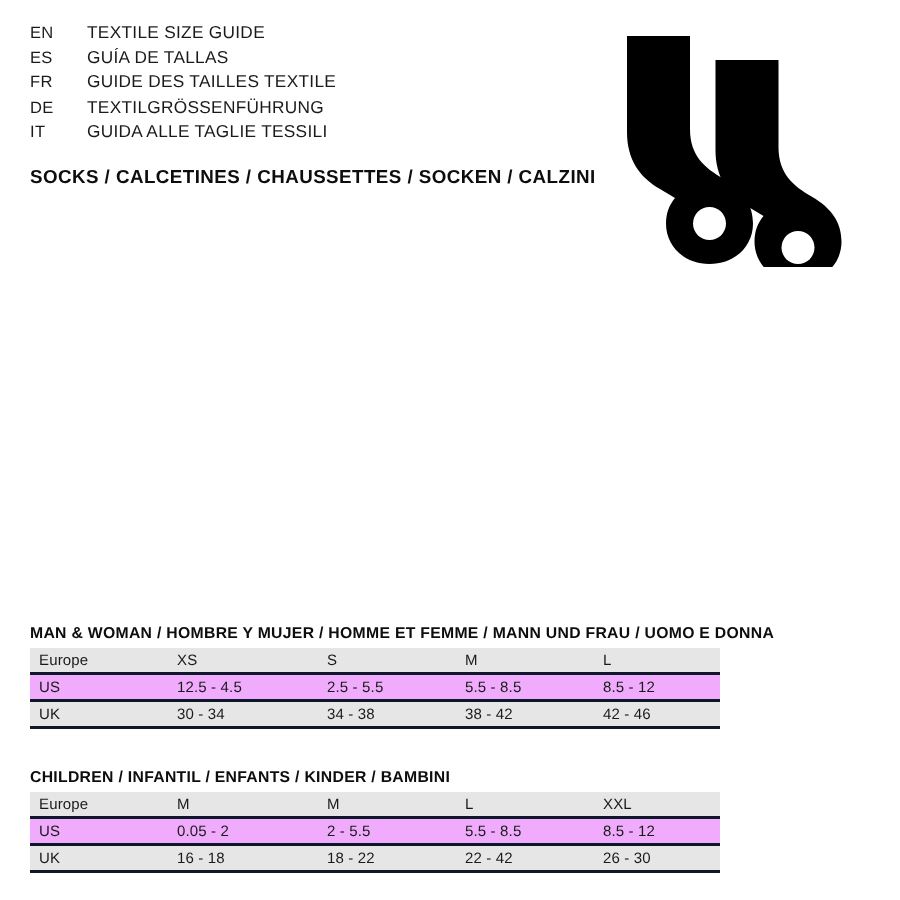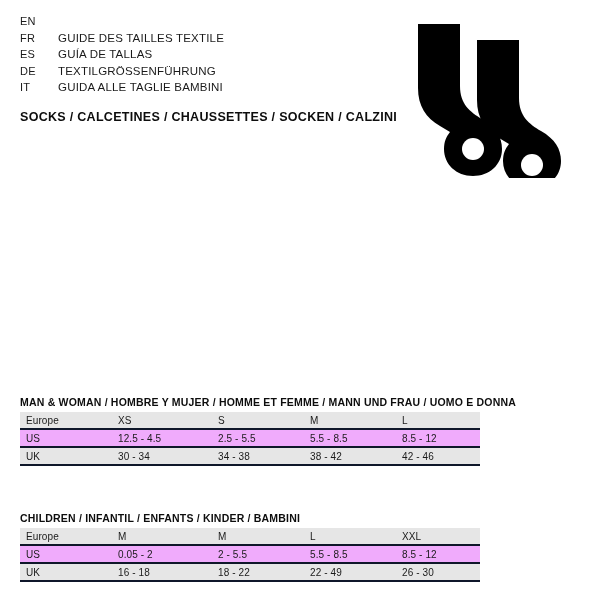--- a/index.html
+++ b/index.html
@@ -62,21 +62,21 @@
     width: 180px;
     height: 160px;
   }
 
   
   .table-block {
     position: absolute;
     left: 20px;
     width: 560px;
   }
-  .block-man { top: 396px; }
+  .block-man { top: 416px; }
   .block-children { top: 512px; }
 
   .table-caption {
     font-size: 10.5px;
     font-weight: bold;
     letter-spacing: 0.2px;
     color: #0d0d0d;
     margin-bottom: 4px;
   }
 
@@ -106,36 +106,37 @@
 </style>
 </head>
 <body>
 
 <div class="page">
 
   <div class="header">
 
     <div class="lang-row">
       <span class="lang-code">EN</span>
+      <span class="lang-text">TEXTILE SIZE GUIDE</span>
+    </div>
+    <div class="lang-row">
+      <span class="lang-code">ES</span>
+      <span class="lang-text">GUÍA DE TALLAS</span>
     </div>
     <div class="lang-row">
       <span class="lang-code">FR</span>
       <span class="lang-text">GUIDE DES TAILLES TEXTILE</span>
     </div>
     <div class="lang-row">
-      <span class="lang-code">ES</span>
-      <span class="lang-text">GUÍA DE TALLAS</span>
-    </div>
-    <div class="lang-row">
       <span class="lang-code">DE</span>
       <span class="lang-text">TEXTILGRÖSSENFÜHRUNG</span>
     </div>
     <div class="lang-row">
       <span class="lang-code">IT</span>
-      <span class="lang-text">GUIDA ALLE TAGLIE BAMBINI</span>
+      <span class="lang-text">GUIDA ALLE TAGLIE TESSILI</span>
     </div>
 
     <div class="product-title">SOCKS / CALCETINES / CHAUSSETTES / SOCKEN / CALZINI</div>
   </div>
 
   <div class="sock-art">
     <svg width="180" height="160" viewBox="0 0 180 160" xmlns="http://www.w3.org/2000/svg">
 
       <g>
         <path d="M18 6 h42 v62 c0 18 10 26 22 33 c14 8 20 18 20 30 c0 16 -13 27 -29 27 c-17 0 -29 -12 -29 -27 c0 -7 2 -12 6 -17 l-10 -6 c-14 -8 -22 -20 -22 -38 z" fill="#000000"></path>
@@ -207,20 +208,20 @@
           <td>US</td>
           <td>0.05 - 2</td>
           <td>2 - 5.5</td>
           <td>5.5 - 8.5</td>
           <td>8.5 - 12</td>
         </tr>
         <tr class="row-shade row-line">
           <td>UK</td>
           <td>16 - 18</td>
           <td>18 - 22</td>
-          <td>22 - 49</td>
+          <td>22 - 42</td>
           <td>26 - 30</td>
         </tr>
       </tbody>
     </table>
   </div>
 
 </div>
 
 </body></html>

